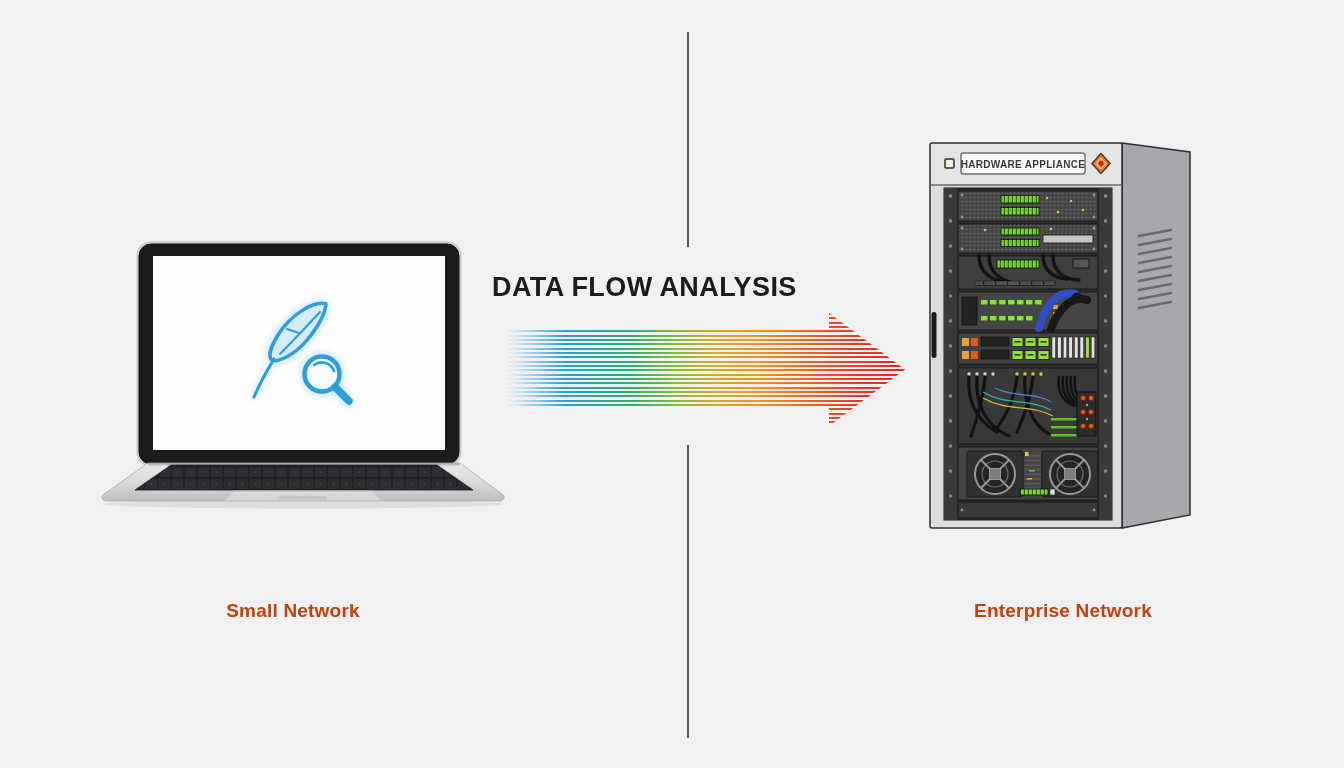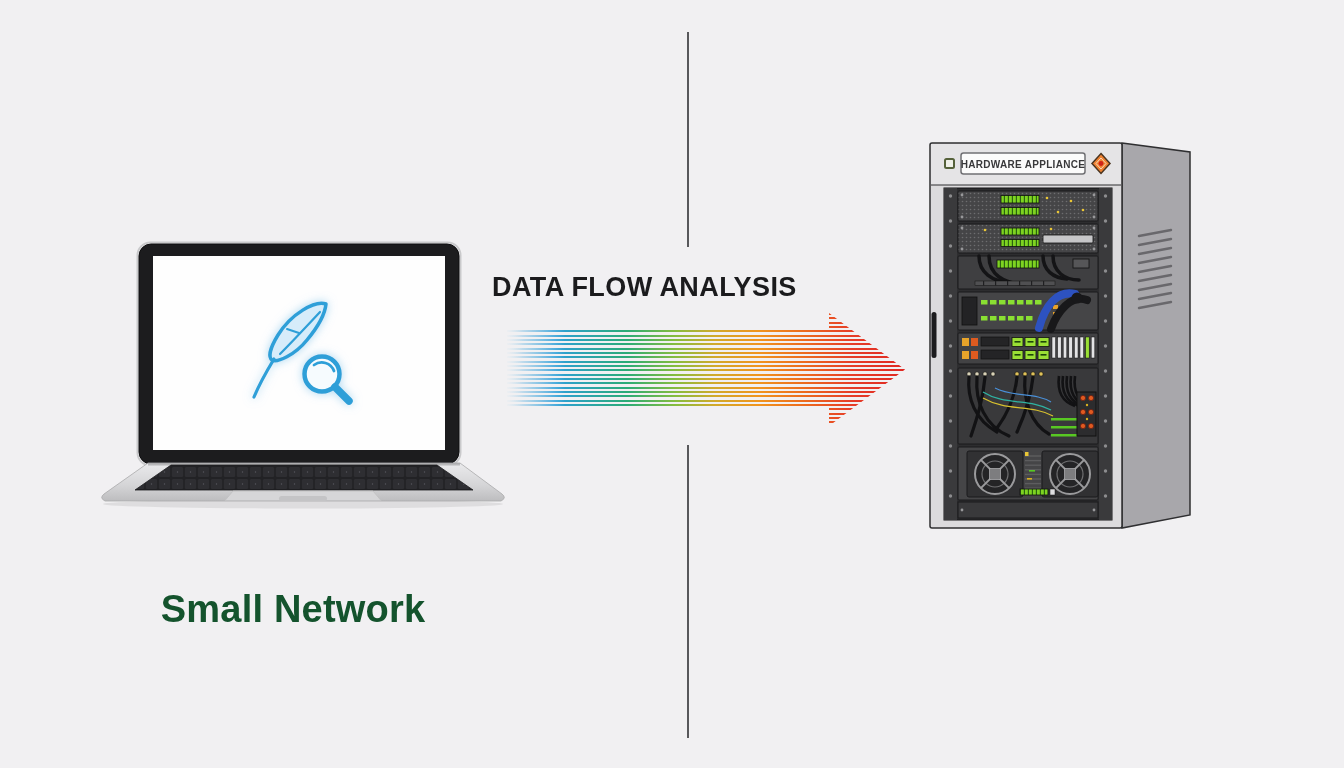--- a/index.html
+++ b/index.html
@@ -8,22 +8,22 @@
     background:#f1f0f2;font-family:"Liberation Sans",sans-serif;
   }
   .divider{position:absolute;width:2px;background:#58585b;}
   #divider-top{left:687px;top:32px;height:215px;}
   #divider-bottom{left:687px;top:445px;height:293px;}
   .flow-title{
     position:absolute;left:492px;top:272px;width:400px;
     font-size:27px;font-weight:600;letter-spacing:.4px;color:#1b1b1d;white-space:nowrap;
   }
   .caption{
-    position:absolute;top:588px;width:320px;text-align:center;
-    font-size:38px;font-weight:600;letter-spacing:.2px;color:#14532d;white-space:nowrap;
+    position:absolute;top:600px;width:320px;text-align:center;
+    font-size:19px;font-weight:600;letter-spacing:.2px;color:#c2410c;white-space:nowrap;
   }
   #caption-left{left:133px;}
   #caption-right{left:903px;}
   #flow-arrow{
     position:absolute;left:507px;top:313px;width:400px;height:113px;
     clip-path:polygon(0 15px,322px 15px,322px 0,398px 56.5px,322px 113px,322px 94.5px,0 94.5px);
   }
   #arrow-stripes{position:absolute;left:0;top:0;right:0;bottom:0;}
   .stripe{position:absolute;left:0;width:100%;height:2.1px;}
   #arrow-fade{
@@ -36,20 +36,21 @@
 </head>
 <body>
 
 <div class="stage">
 
   <div class="divider" id="divider-top"></div>
   <div class="divider" id="divider-bottom"></div>
 
   <div class="flow-title">DATA FLOW ANALYSIS</div>
   <div class="caption" id="caption-left">Small Network</div>
+  <div class="caption" id="caption-right">Enterprise Network</div>
 
   <div id="flow-arrow">
     <div id="arrow-stripes">
         <div class="stripe" style="top: 0px; height: 2.1px; background: linear-gradient(90deg, rgb(158, 211, 236) 0%, rgb(74, 168, 220) 4%, rgb(46, 159, 216) 12%, rgb(43, 171, 118) 30%, rgb(133, 188, 62) 42%, rgb(210, 169, 43) 52%, rgb(240, 148, 31) 63%, rgb(236, 108, 30) 74%, rgb(230, 61, 40) 86%, rgb(223, 38, 33) 100%);"></div>
         <div class="stripe" style="top: 4.33px; height: 2.1px; background: linear-gradient(90deg, rgb(158, 211, 236) 0%, rgb(74, 168, 220) 4%, rgb(46, 159, 216) 12%, rgb(43, 171, 118) 30%, rgb(133, 188, 62) 42%, rgb(210, 169, 43) 52%, rgb(240, 148, 31) 63%, rgb(236, 108, 30) 74%, rgb(230, 61, 40) 86%, rgb(223, 38, 33) 100%);"></div>
         <div class="stripe" style="top: 8.66px; height: 2.1px; background: linear-gradient(90deg, rgb(158, 211, 236) 0%, rgb(74, 168, 220) 4%, rgb(46, 159, 216) 12%, rgb(43, 171, 118) 30%, rgb(133, 188, 62) 42%, rgb(210, 169, 43) 52%, rgb(240, 148, 31) 63%, rgb(236, 108, 30) 74%, rgb(230, 61, 40) 86%, rgb(223, 38, 33) 100%);"></div>
         <div class="stripe" style="top: 12.99px; height: 2.1px; background: linear-gradient(90deg, rgb(158, 211, 236) 0%, rgb(74, 168, 220) 4%, rgb(46, 159, 216) 12%, rgb(43, 171, 118) 30%, rgb(133, 188, 62) 42%, rgb(210, 169, 43) 52%, rgb(240, 148, 31) 63%, rgb(236, 108, 30) 74%, rgb(230, 61, 40) 86%, rgb(223, 38, 33) 100%);"></div>
         <div class="stripe" style="top: 17.32px; height: 2.1px; background: linear-gradient(90deg, rgb(158, 211, 236) 0%, rgb(74, 168, 220) 4%, rgb(46, 159, 216) 12%, rgb(43, 171, 118) 30%, rgb(133, 188, 62) 42%, rgb(210, 169, 43) 52%, rgb(240, 148, 31) 63%, rgb(236, 108, 30) 74%, rgb(230, 61, 40) 86%, rgb(223, 38, 33) 100%);"></div>
         <div class="stripe" style="top: 21.65px; height: 2.1px; background: linear-gradient(90deg, rgb(158, 211, 236) 0%, rgb(74, 168, 220) 4%, rgb(46, 159, 216) 12%, rgb(43, 171, 118) 30%, rgb(133, 188, 62) 42%, rgb(210, 169, 43) 52%, rgb(240, 148, 31) 63%, rgb(236, 108, 30) 74%, rgb(230, 61, 40) 86%, rgb(223, 38, 33) 100%);"></div>
         <div class="stripe" style="top: 25.98px; height: 2.1px; background: linear-gradient(90deg, rgb(158, 211, 236) 0%, rgb(74, 168, 220) 4%, rgb(46, 159, 216) 12%, rgb(43, 171, 118) 30%, rgb(133, 188, 62) 42%, rgb(210, 169, 43) 52%, rgb(240, 148, 31) 63%, rgb(236, 108, 30) 74%, rgb(230, 61, 40) 86%, rgb(223, 38, 33) 100%);"></div>

